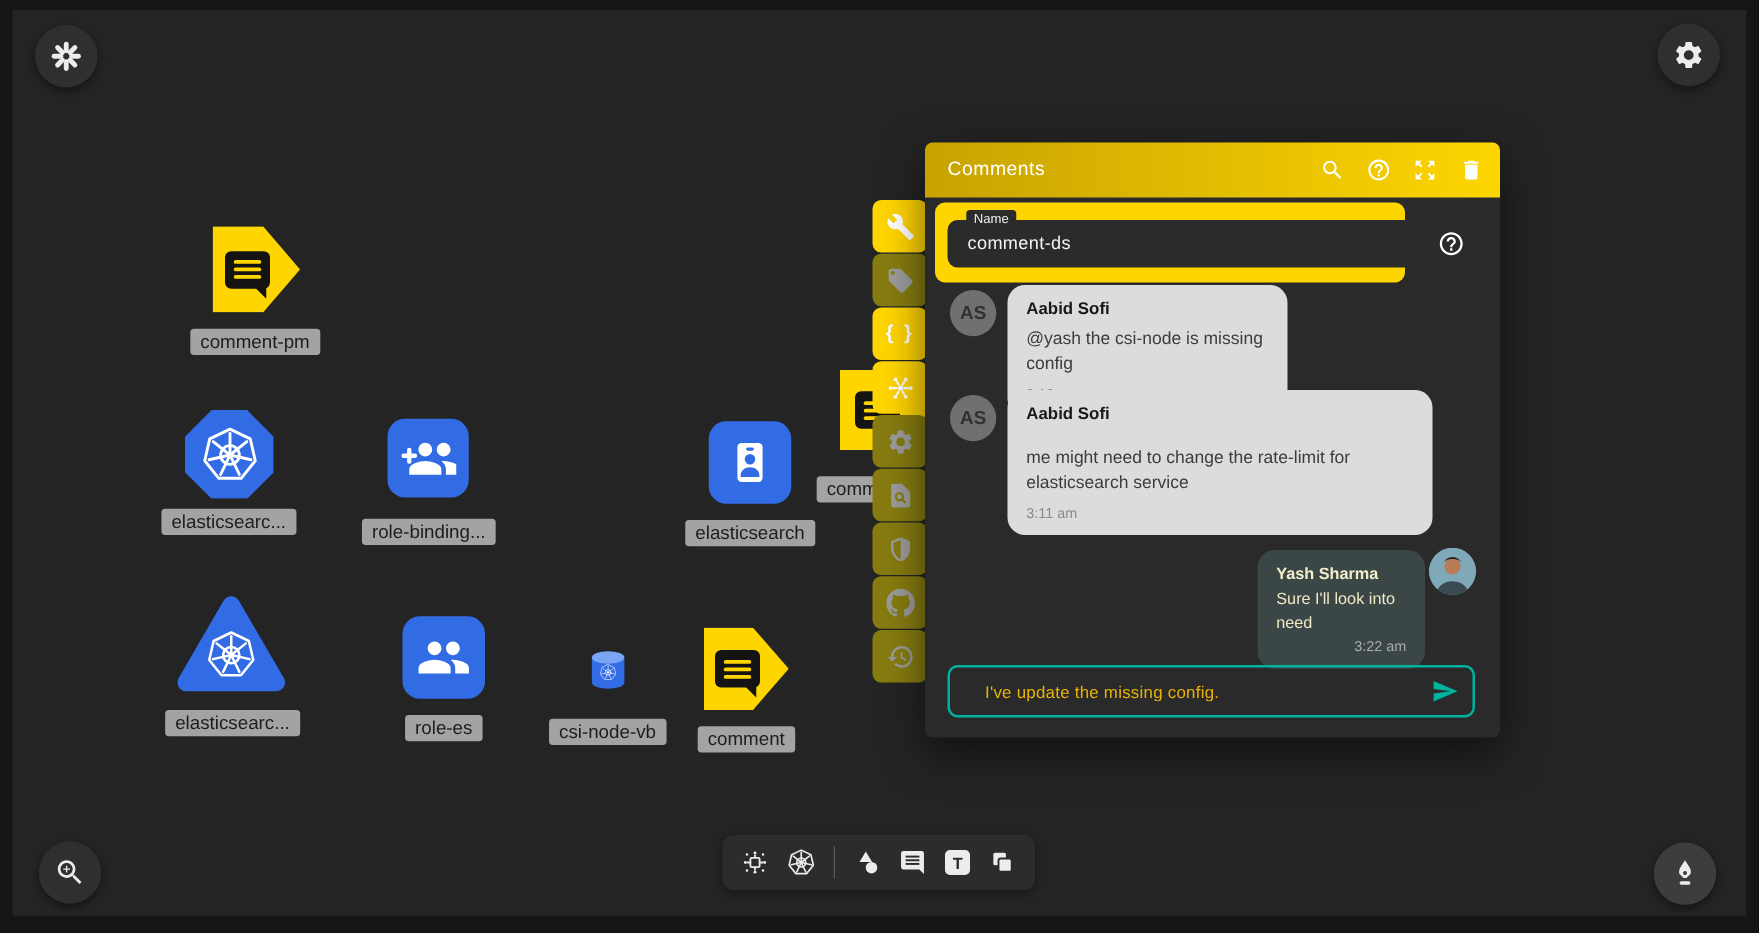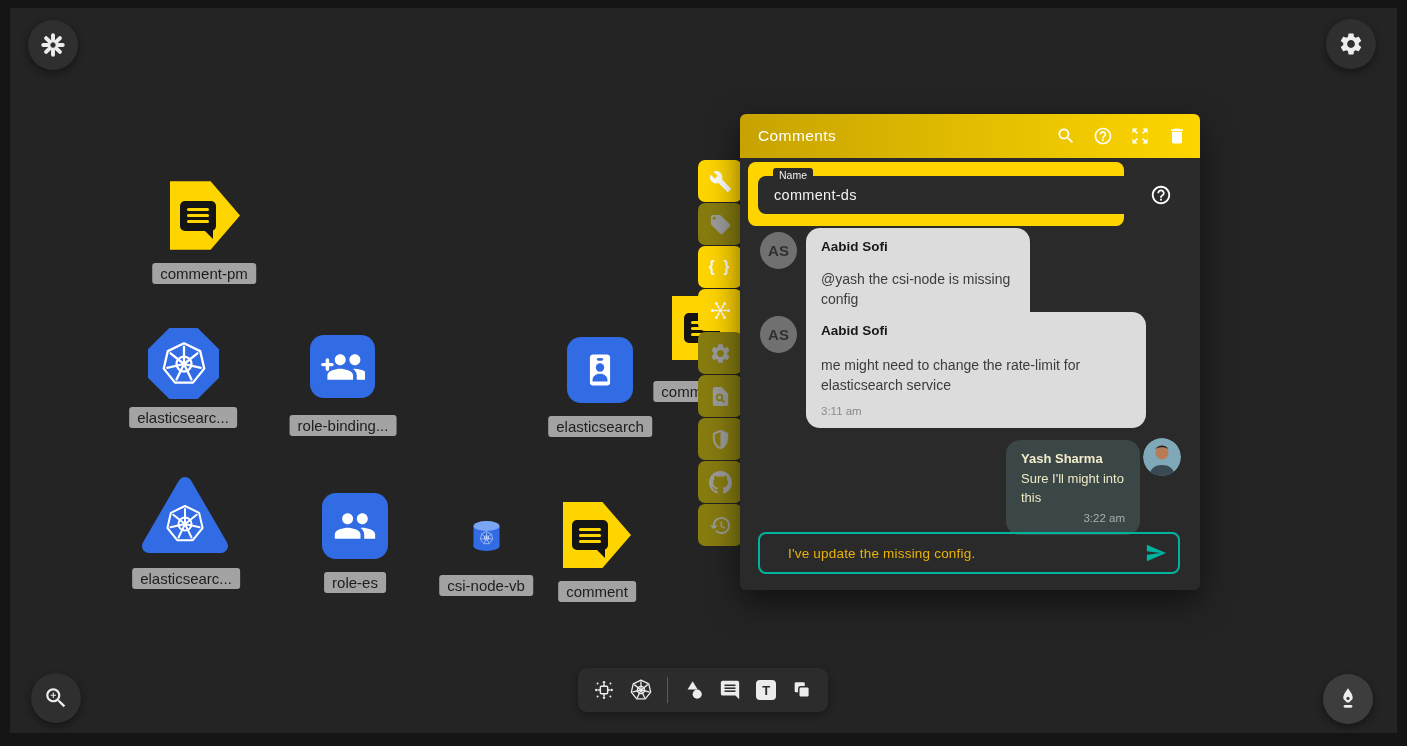--- a/index.html
+++ b/index.html
@@ -46,21 +46,21 @@
     padding:1px 6px;border-radius:3px;}
   .name-wrap input{position:absolute;left:0;top:0;width:100%;height:100%;background:transparent;border:0;
     color:#f2f2f2;font-size:14.5px;padding:0 44px 0 16px;outline:none;letter-spacing:.3px;}
   .name-help{position:absolute;right:10px;top:8px;}
   .name-help svg{width:22px;height:22px;fill:#fff;}
 
   .msg-avatar{position:absolute;width:37px;height:37px;border-radius:50%;background:#707070;color:#303030;
     display:flex;align-items:center;justify-content:center;font-size:15px;font-weight:bold;}
   .bubble{position:absolute;background:#dcdcdc;border-radius:14px;padding:11px 15px;color:#3c3c3c;}
   .bubble .author{font-weight:bold;color:#191919;font-size:13.5px;}
-  .bubble .text{font-size:14px;margin-top:15px;line-height:1.45;}
+  .bubble .text{font-size:14px;margin-top:6px;line-height:1.45;}
   .bubble .text.gap{margin-top:17px;}
   .bubble .time{font-size:11.5px;color:#8a8a8a;margin-top:9px;}
   .bubble.dark{background:#3b4747;}
   .bubble.dark .author{color:#f3ecca;font-size:13px;}
   .bubble.dark .text{color:#efe8c4;font-size:13px;margin-top:4px;}
   .bubble.dark .time{color:#a8aeae;text-align:right;margin-top:4px;}
   .photo-avatar{position:absolute;width:38px;height:38px;border-radius:50%;overflow:hidden;}
 
   .composer{position:absolute;left:18px;top:418px;width:422px;height:42px;border:2px solid #00b39f;
     border-radius:8px;display:flex;align-items:center;}
@@ -355,21 +355,21 @@
 
     <div class="msg-avatar" style="left:20px;top:202px;">AS</div>
     <div class="bubble" style="left:66px;top:198px;width:340px;height:116px;">
       <div class="author">Aabid Sofi</div>
       <div class="text gap">me might need to change the rate-limit for elasticsearch service</div>
       <div class="time">3:11 am</div>
     </div>
 
     <div class="bubble dark" style="left:266px;top:326px;width:134px;">
       <div class="author">Yash Sharma</div>
-      <div class="text">Sure I'll might into this</div>
+      <div class="text">Sure I'll look into need</div>
       <div class="time">3:22 am</div>
     </div>
     <div class="photo-avatar" style="left:403px;top:324px;">
       <svg viewBox="0 0 38 38" style="width:38px;height:38px;display:block;">
         <circle cx="19" cy="19" r="19" fill="#7fa8b8"></circle>
         <circle cx="19" cy="15" r="6.5" fill="#b97a56"></circle>
         <path d="M12 13c0-5 14-5 14 0 0-2-2.5-5.5-7-5.5S12 11 12 13z" fill="#26211c"></path>
         <path d="M6 38c1-8 7-11 13-11s12 3 13 11z" fill="#3a4a52"></path>
       </svg>
     </div>

